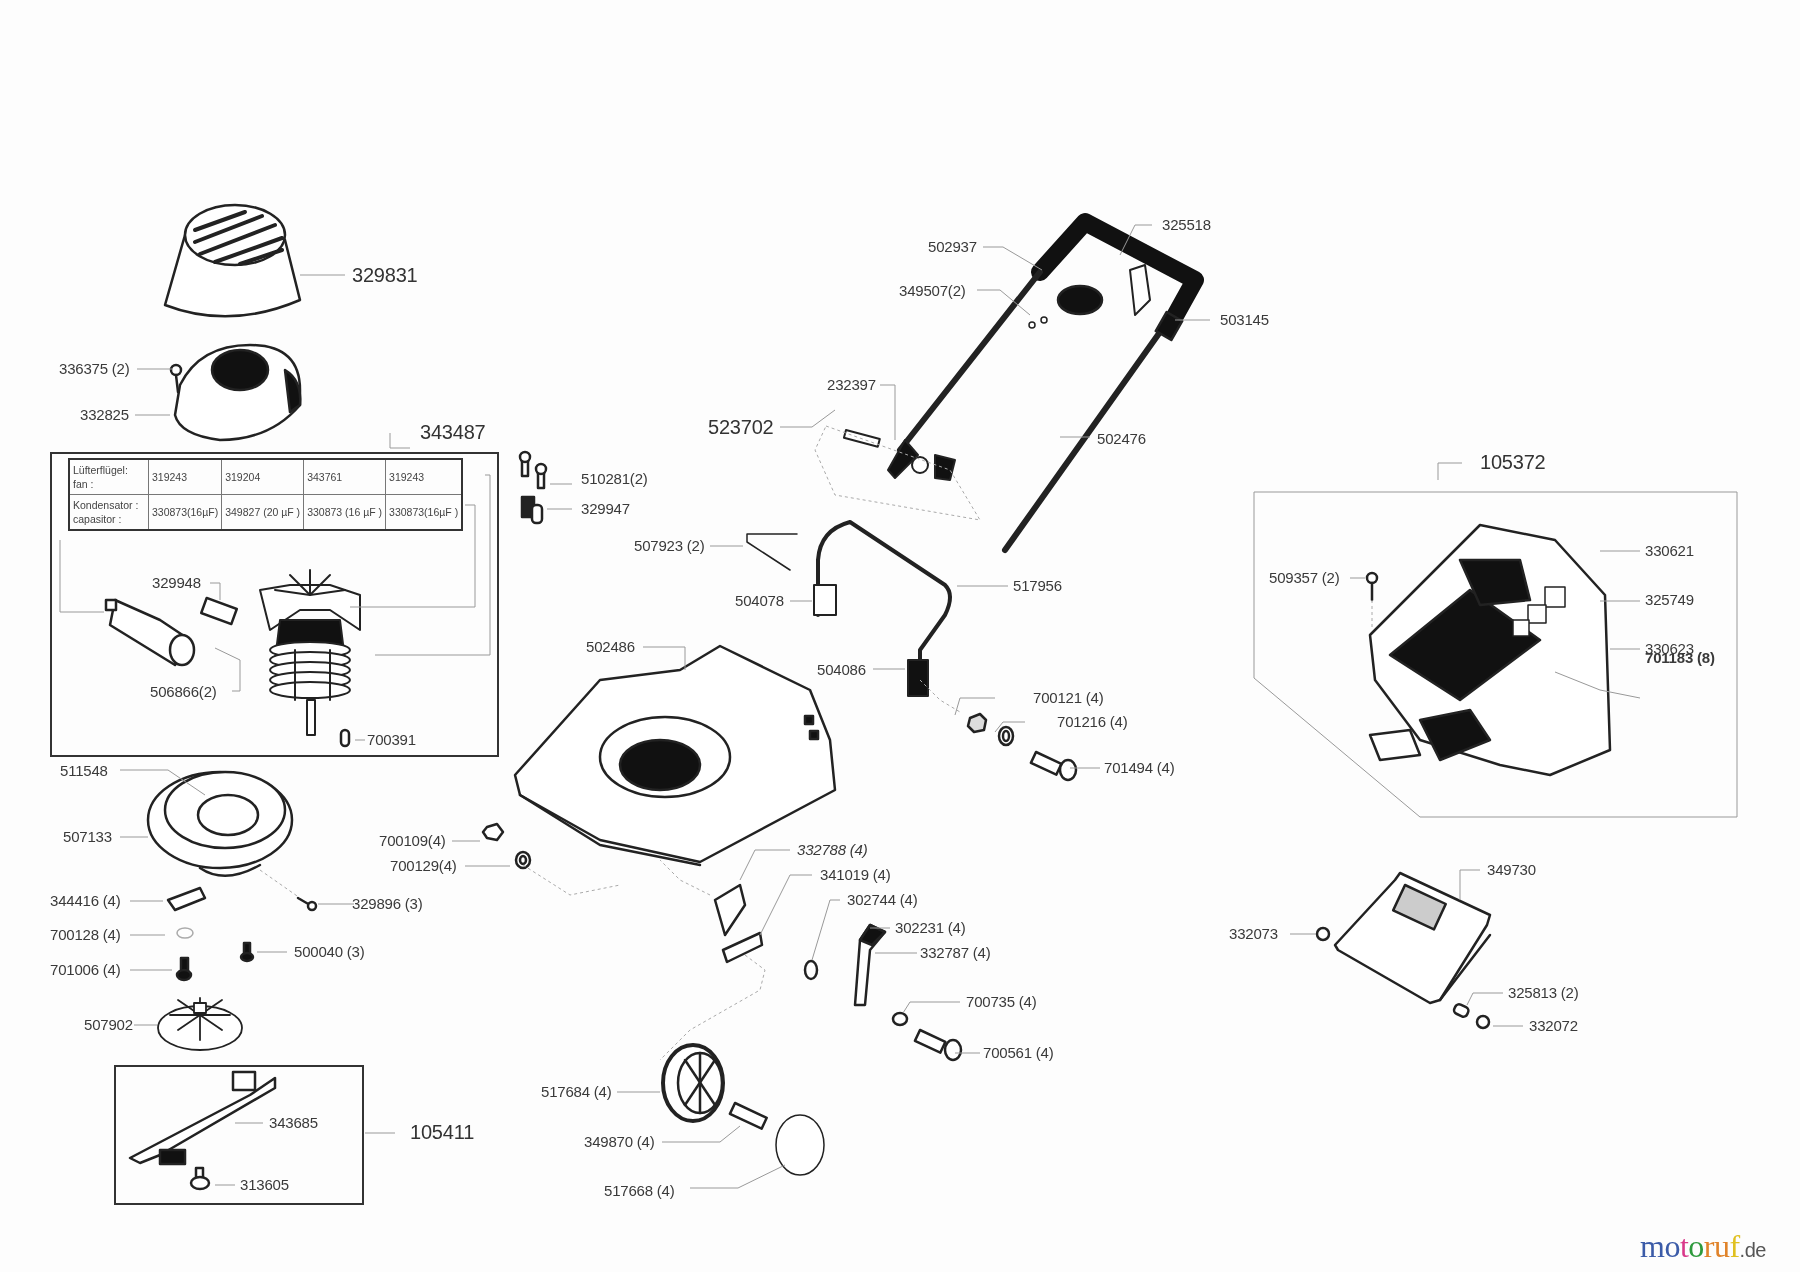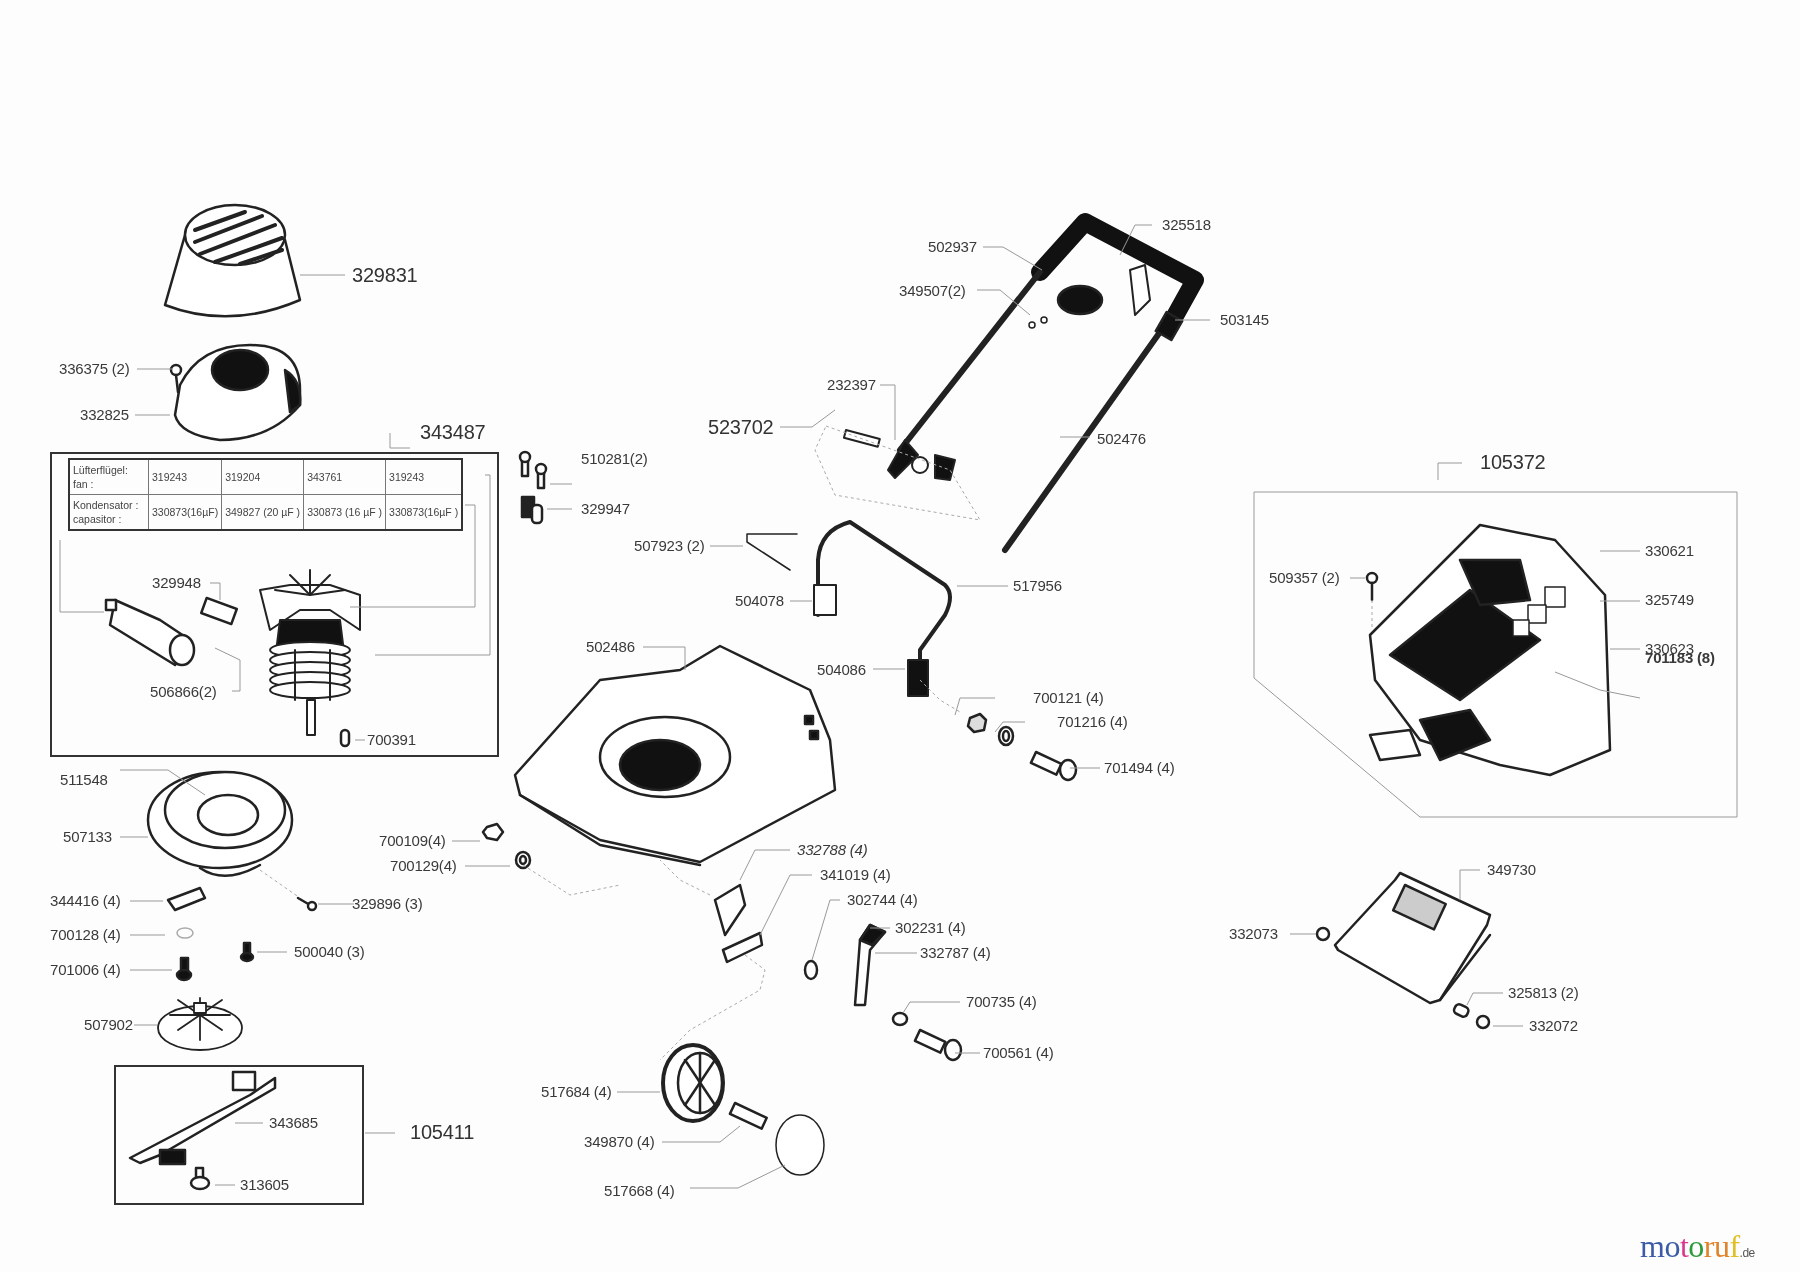--- a/index.html
+++ b/index.html
@@ -6,21 +6,21 @@
   #canvas{position:relative;width:1800px;height:1272px;background:#fdfdfd;overflow:hidden;font-family:"Liberation Sans",sans-serif;color:#333;}
   svg#art{position:absolute;left:0;top:0;width:1800px;height:1272px;}
   .lbl{position:absolute;font-size:15px;color:#3a3a3a;white-space:nowrap;letter-spacing:-0.2px;line-height:18px;}
   .lbl.big{font-size:20px;color:#333;}
   .box{position:absolute;border:2px solid #333;box-sizing:border-box;}
   table.motor{position:absolute;left:68px;top:458px;border-collapse:collapse;font-size:10.5px;color:#444;border:2px solid #333;border-radius:14px;}
   table.motor td{border:1px solid #777;padding:2px 3px;height:30px;vertical-align:middle;line-height:14px;}
   table.motor td.h{width:72px;border-left:none;}
   .logo{position:absolute;left:1640px;top:1228px;font-family:"Liberation Serif",serif;font-size:32px;letter-spacing:-0.5px;}
   .logo span{display:inline-block;}
-  .logo .tld{font-family:"Liberation Sans",sans-serif;font-size:12px;color:#555;}
+  .logo .tld{font-family:"Liberation Sans",sans-serif;font-size:20px;color:#555;}
 </style>
 </head>
 <body>
 
 <div id="canvas">
 
 <svg id="art" viewBox="0 0 1800 1272">
   <g fill="none" stroke="#222" stroke-width="2.5" stroke-linejoin="round" stroke-linecap="round">
 
     <g>
@@ -364,31 +364,31 @@
 <div class="lbl big" style="left:410px;top:1123px;">105411</div>
 <div class="lbl big" style="left:1480px;top:453px;">105372</div>
 <div class="lbl big" style="left:708px;top:418px;">523702</div>
 <div class="lbl big" style="left:352px;top:266px;">329831</div>
 
 <div class="lbl" style="left:59px;top:360px;">336375 (2)</div>
 <div class="lbl" style="left:80px;top:406px;">332825</div>
 <div class="lbl" style="left:152px;top:574px;">329948</div>
 <div class="lbl" style="left:150px;top:683px;">506866(2)</div>
 <div class="lbl" style="left:367px;top:731px;">700391</div>
-<div class="lbl" style="left:60px;top:762px;margin-top:9px;">511548</div>
+<div class="lbl" style="left:60px;top:762px;">511548</div>
 <div class="lbl" style="left:63px;top:828px;">507133</div>
 <div class="lbl" style="left:50px;top:892px;">344416 (4)</div>
 <div class="lbl" style="left:352px;top:895px;">329896 (3)</div>
 <div class="lbl" style="left:50px;top:926px;">700128 (4)</div>
 <div class="lbl" style="left:294px;top:943px;">500040 (3)</div>
 <div class="lbl" style="left:50px;top:961px;">701006 (4)</div>
 <div class="lbl" style="left:84px;top:1016px;">507902</div>
 <div class="lbl" style="left:269px;top:1114px;">343685</div>
 <div class="lbl" style="left:240px;top:1176px;">313605</div>
-<div class="lbl" style="left:581px;top:450px;">510281(2)</div>
+<div class="lbl" style="left:581px;top:470px;">510281(2)</div>
 <div class="lbl" style="left:581px;top:500px;">329947</div>
 <div class="lbl" style="left:634px;top:537px;">507923 (2)</div>
 <div class="lbl" style="left:735px;top:592px;">504078</div>
 <div class="lbl" style="left:586px;top:638px;">502486</div>
 <div class="lbl" style="left:817px;top:661px;">504086</div>
 <div class="lbl" style="left:1013px;top:577px;">517956</div>
 <div class="lbl" style="left:928px;top:238px;">502937</div>
 <div class="lbl" style="left:899px;top:282px;">349507(2)</div>
 <div class="lbl" style="left:1162px;top:216px;">325518</div>
 <div class="lbl" style="left:1220px;top:311px;">503145</div>

